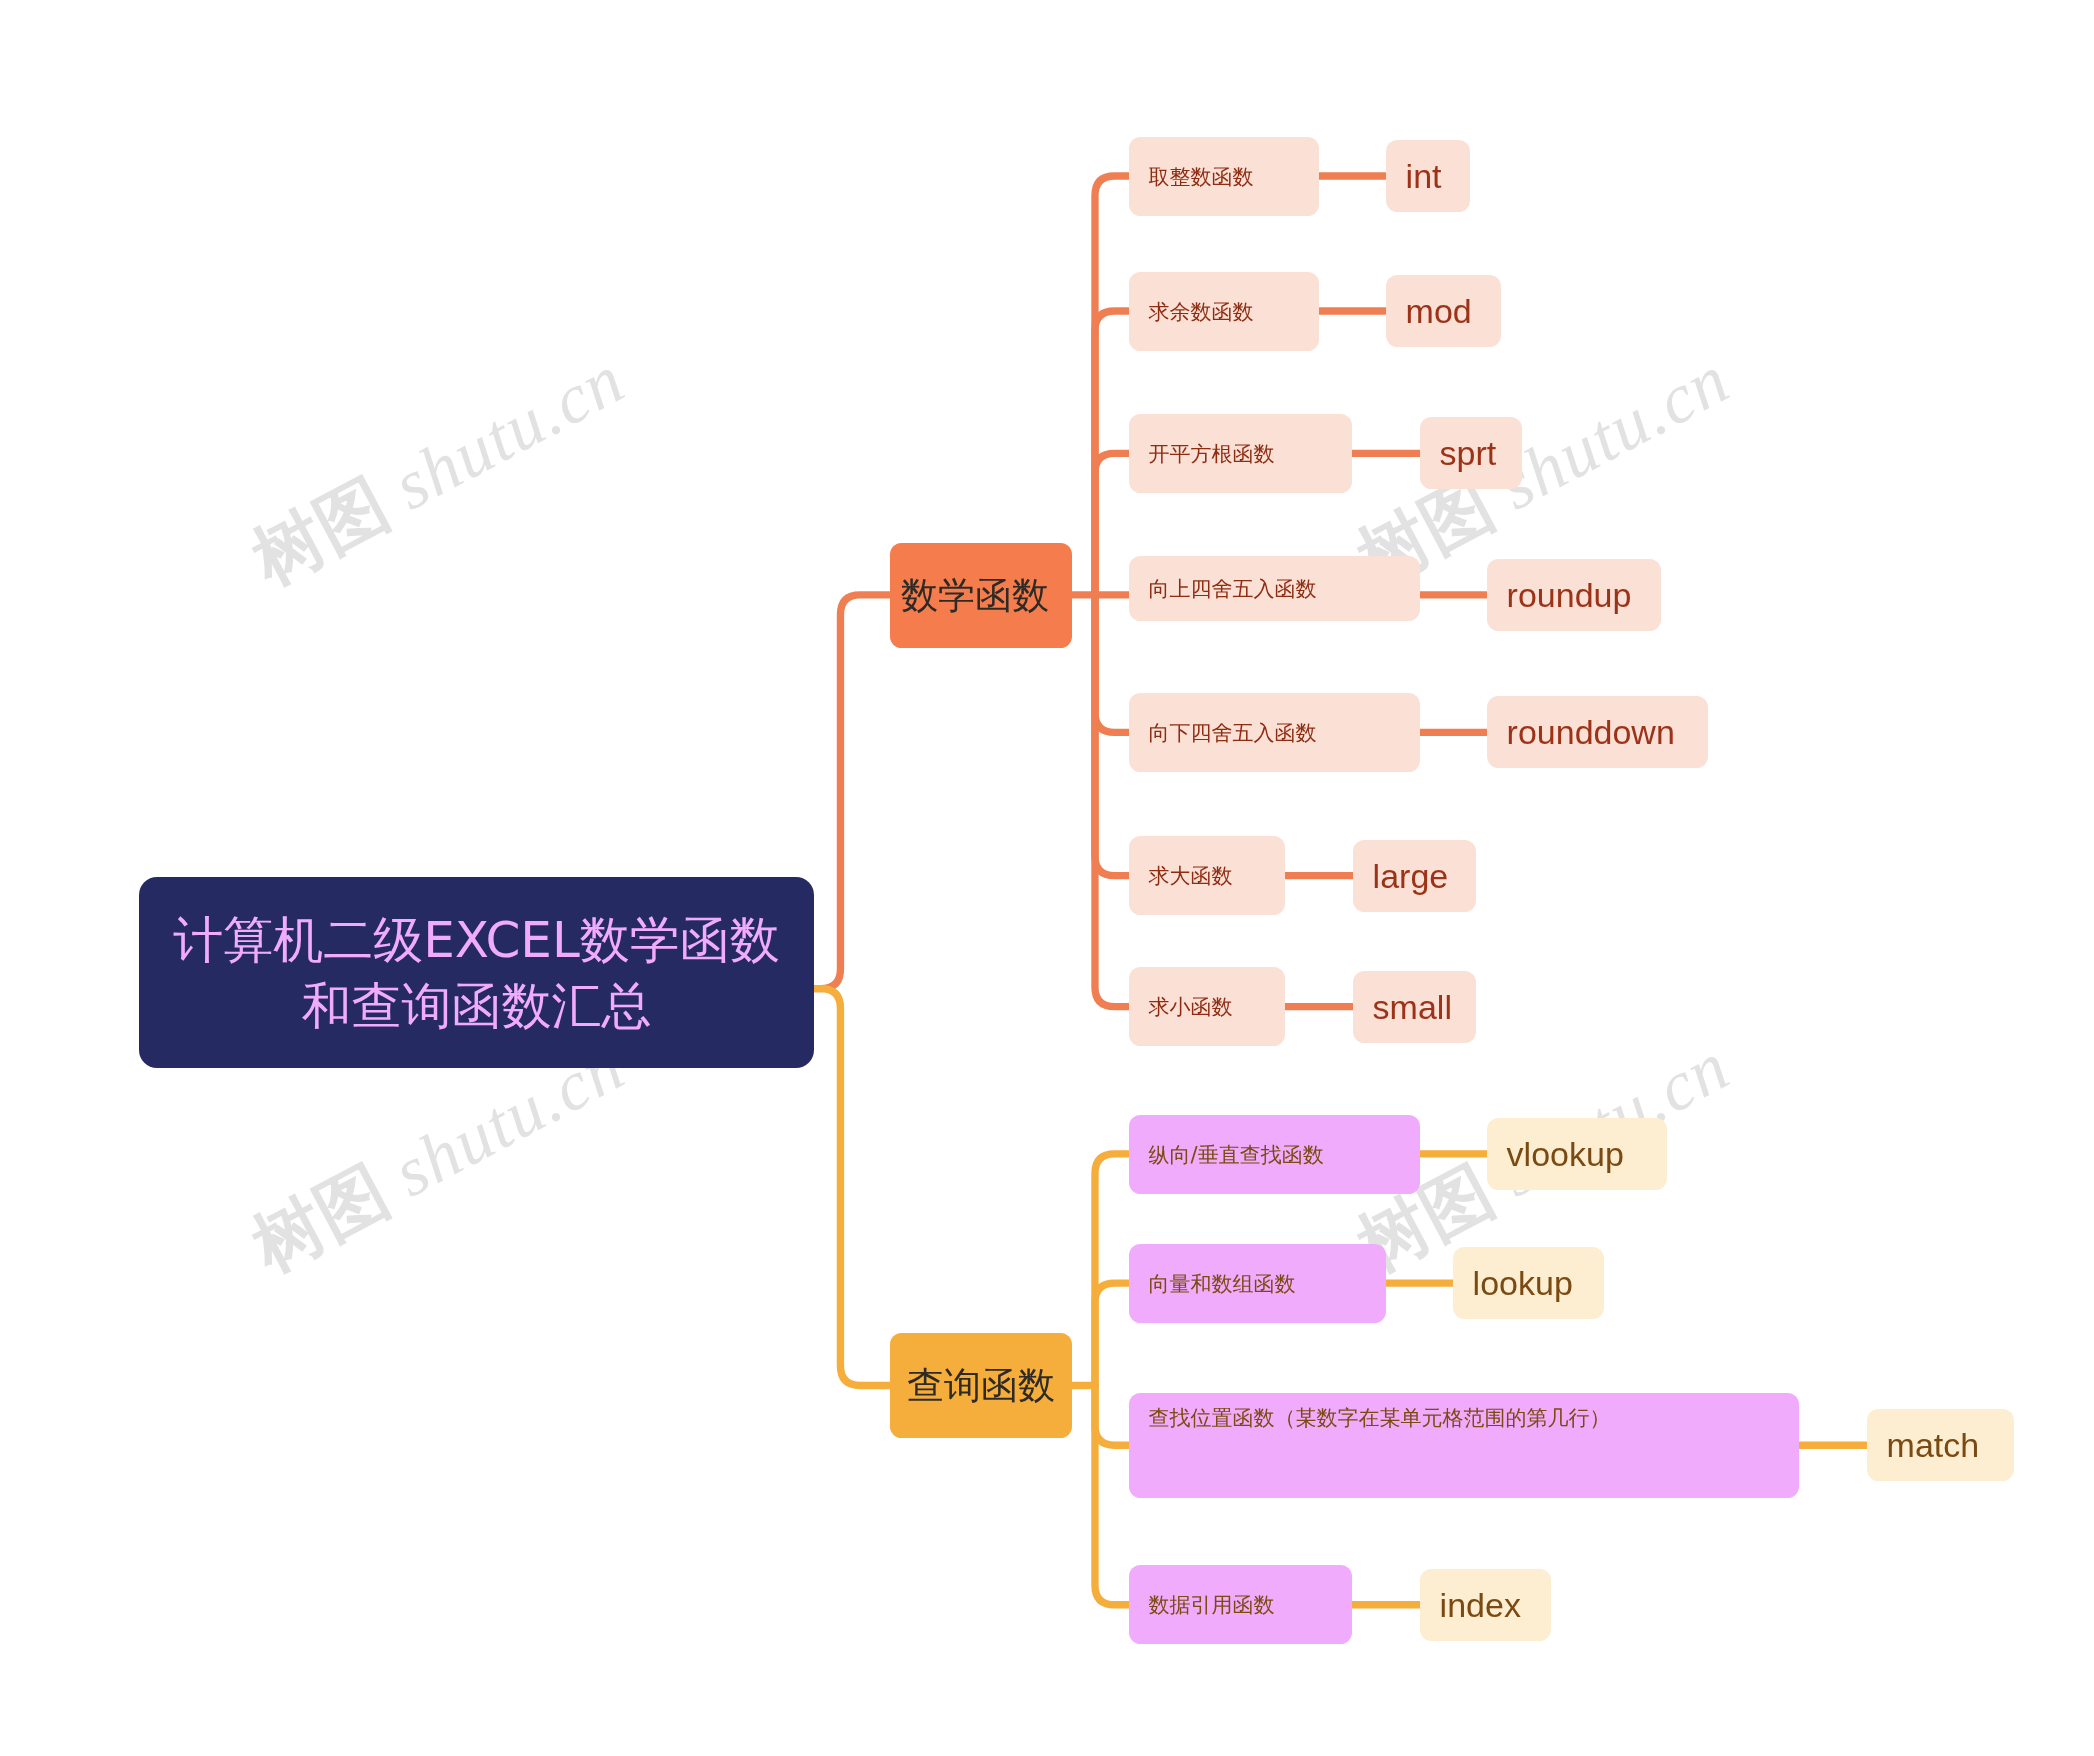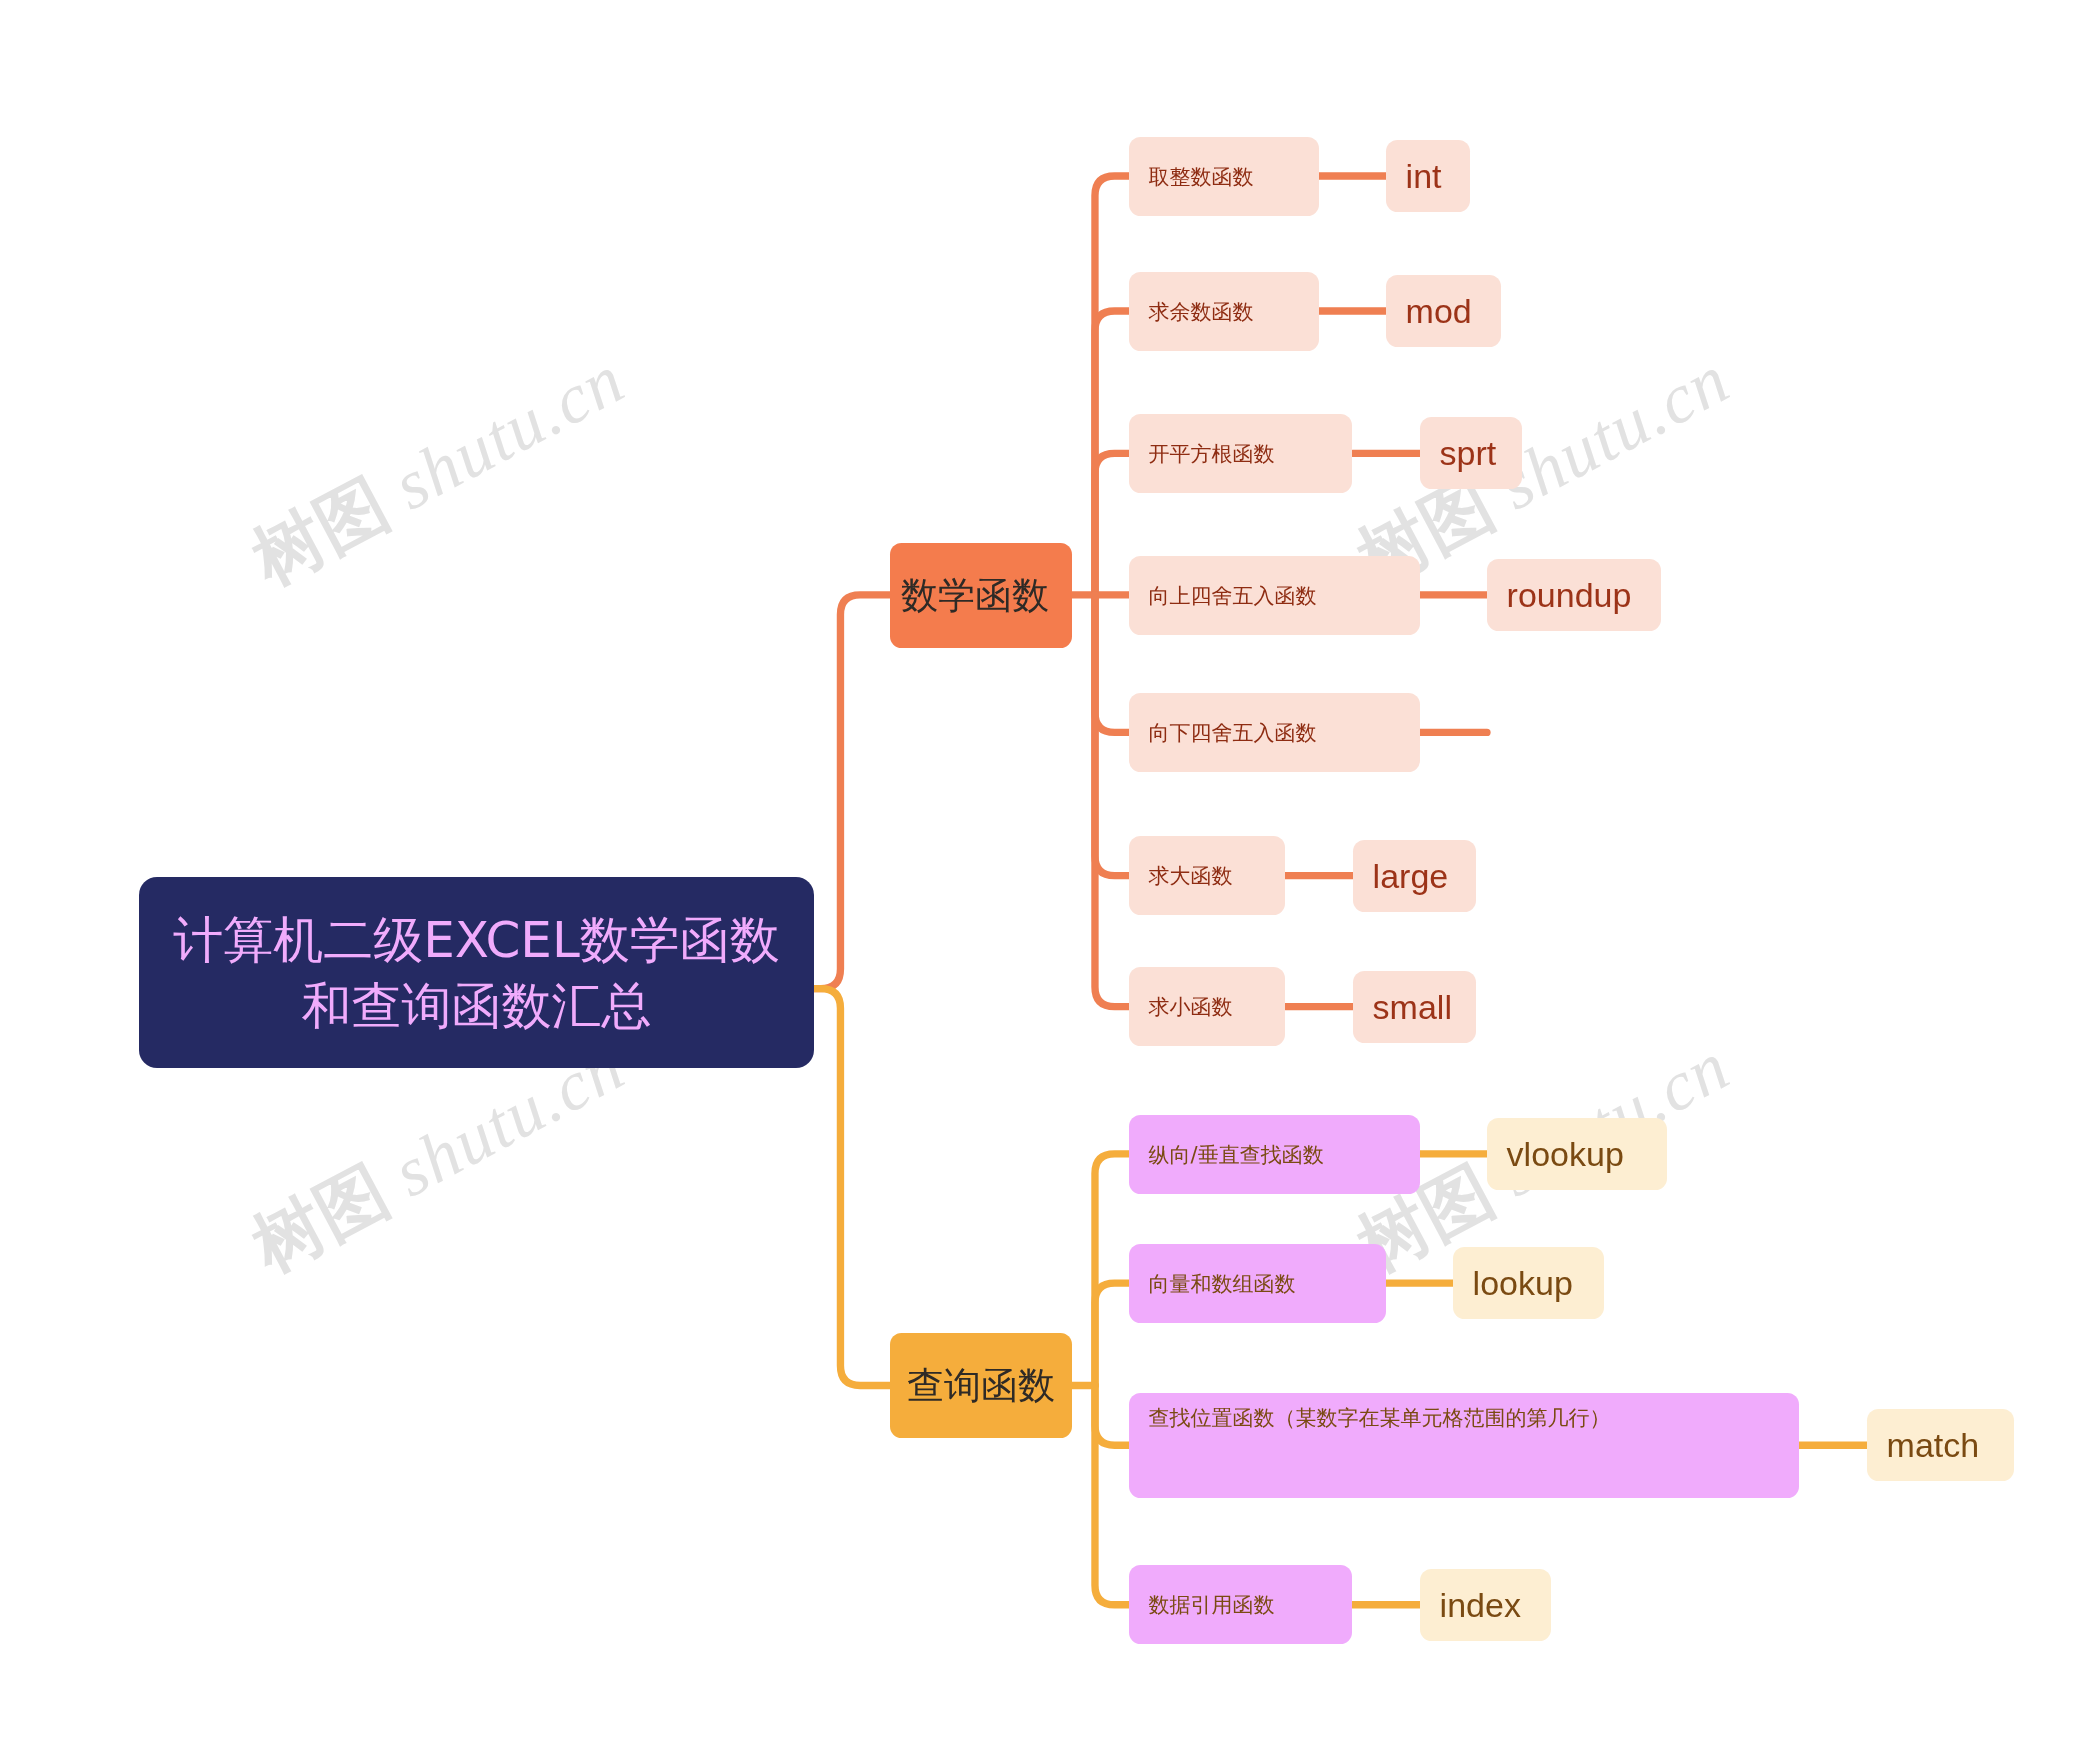--- a/index.html
+++ b/index.html
@@ -198,30 +198,33 @@
     <span>mod</span>
   </div>
 
   <div class="node node-topic topic-math" style="left:1129px; top:414px; width:223px; height:79px;">
     <span>开平方根函数</span>
   </div>
   <div class="node node-leaf leaf-math" style="left:1420px; top:417px; width:102px; height:72px;">
     <span>sprt</span>
   </div>
 
-  <div class="node node-topic topic-math" style="left:1129px; top:556px; width:291px; height:79px;">
+  <div class="node node-topic topic-math" style="left:1129px; top:556px; width:291px; height:65px;">
     <span>向上四舍五入函数</span>
   </div>
   <div class="node node-leaf leaf-math" style="left:1487px; top:559px; width:174px; height:72px;">
     <span>roundup</span>
   </div>
 
   <div class="node node-topic topic-math" style="left:1129px; top:693px; width:291px; height:79px;">
     <span>向下四舍五入函数</span>
   </div>
+  <div class="node node-leaf leaf-math" style="left:1487px; top:696px; width:221px; height:72px;">
+    <span>rounddown</span>
+  </div>
 
   <div class="node node-topic topic-math" style="left:1129px; top:836px; width:156px; height:79px;">
     <span>求大函数</span>
   </div>
   <div class="node node-leaf leaf-math" style="left:1353px; top:840px; width:123px; height:72px;">
     <span>large</span>
   </div>
 
   <div class="node node-topic topic-math" style="left:1129px; top:967px; width:156px; height:79px;">
     <span>求小函数</span>

